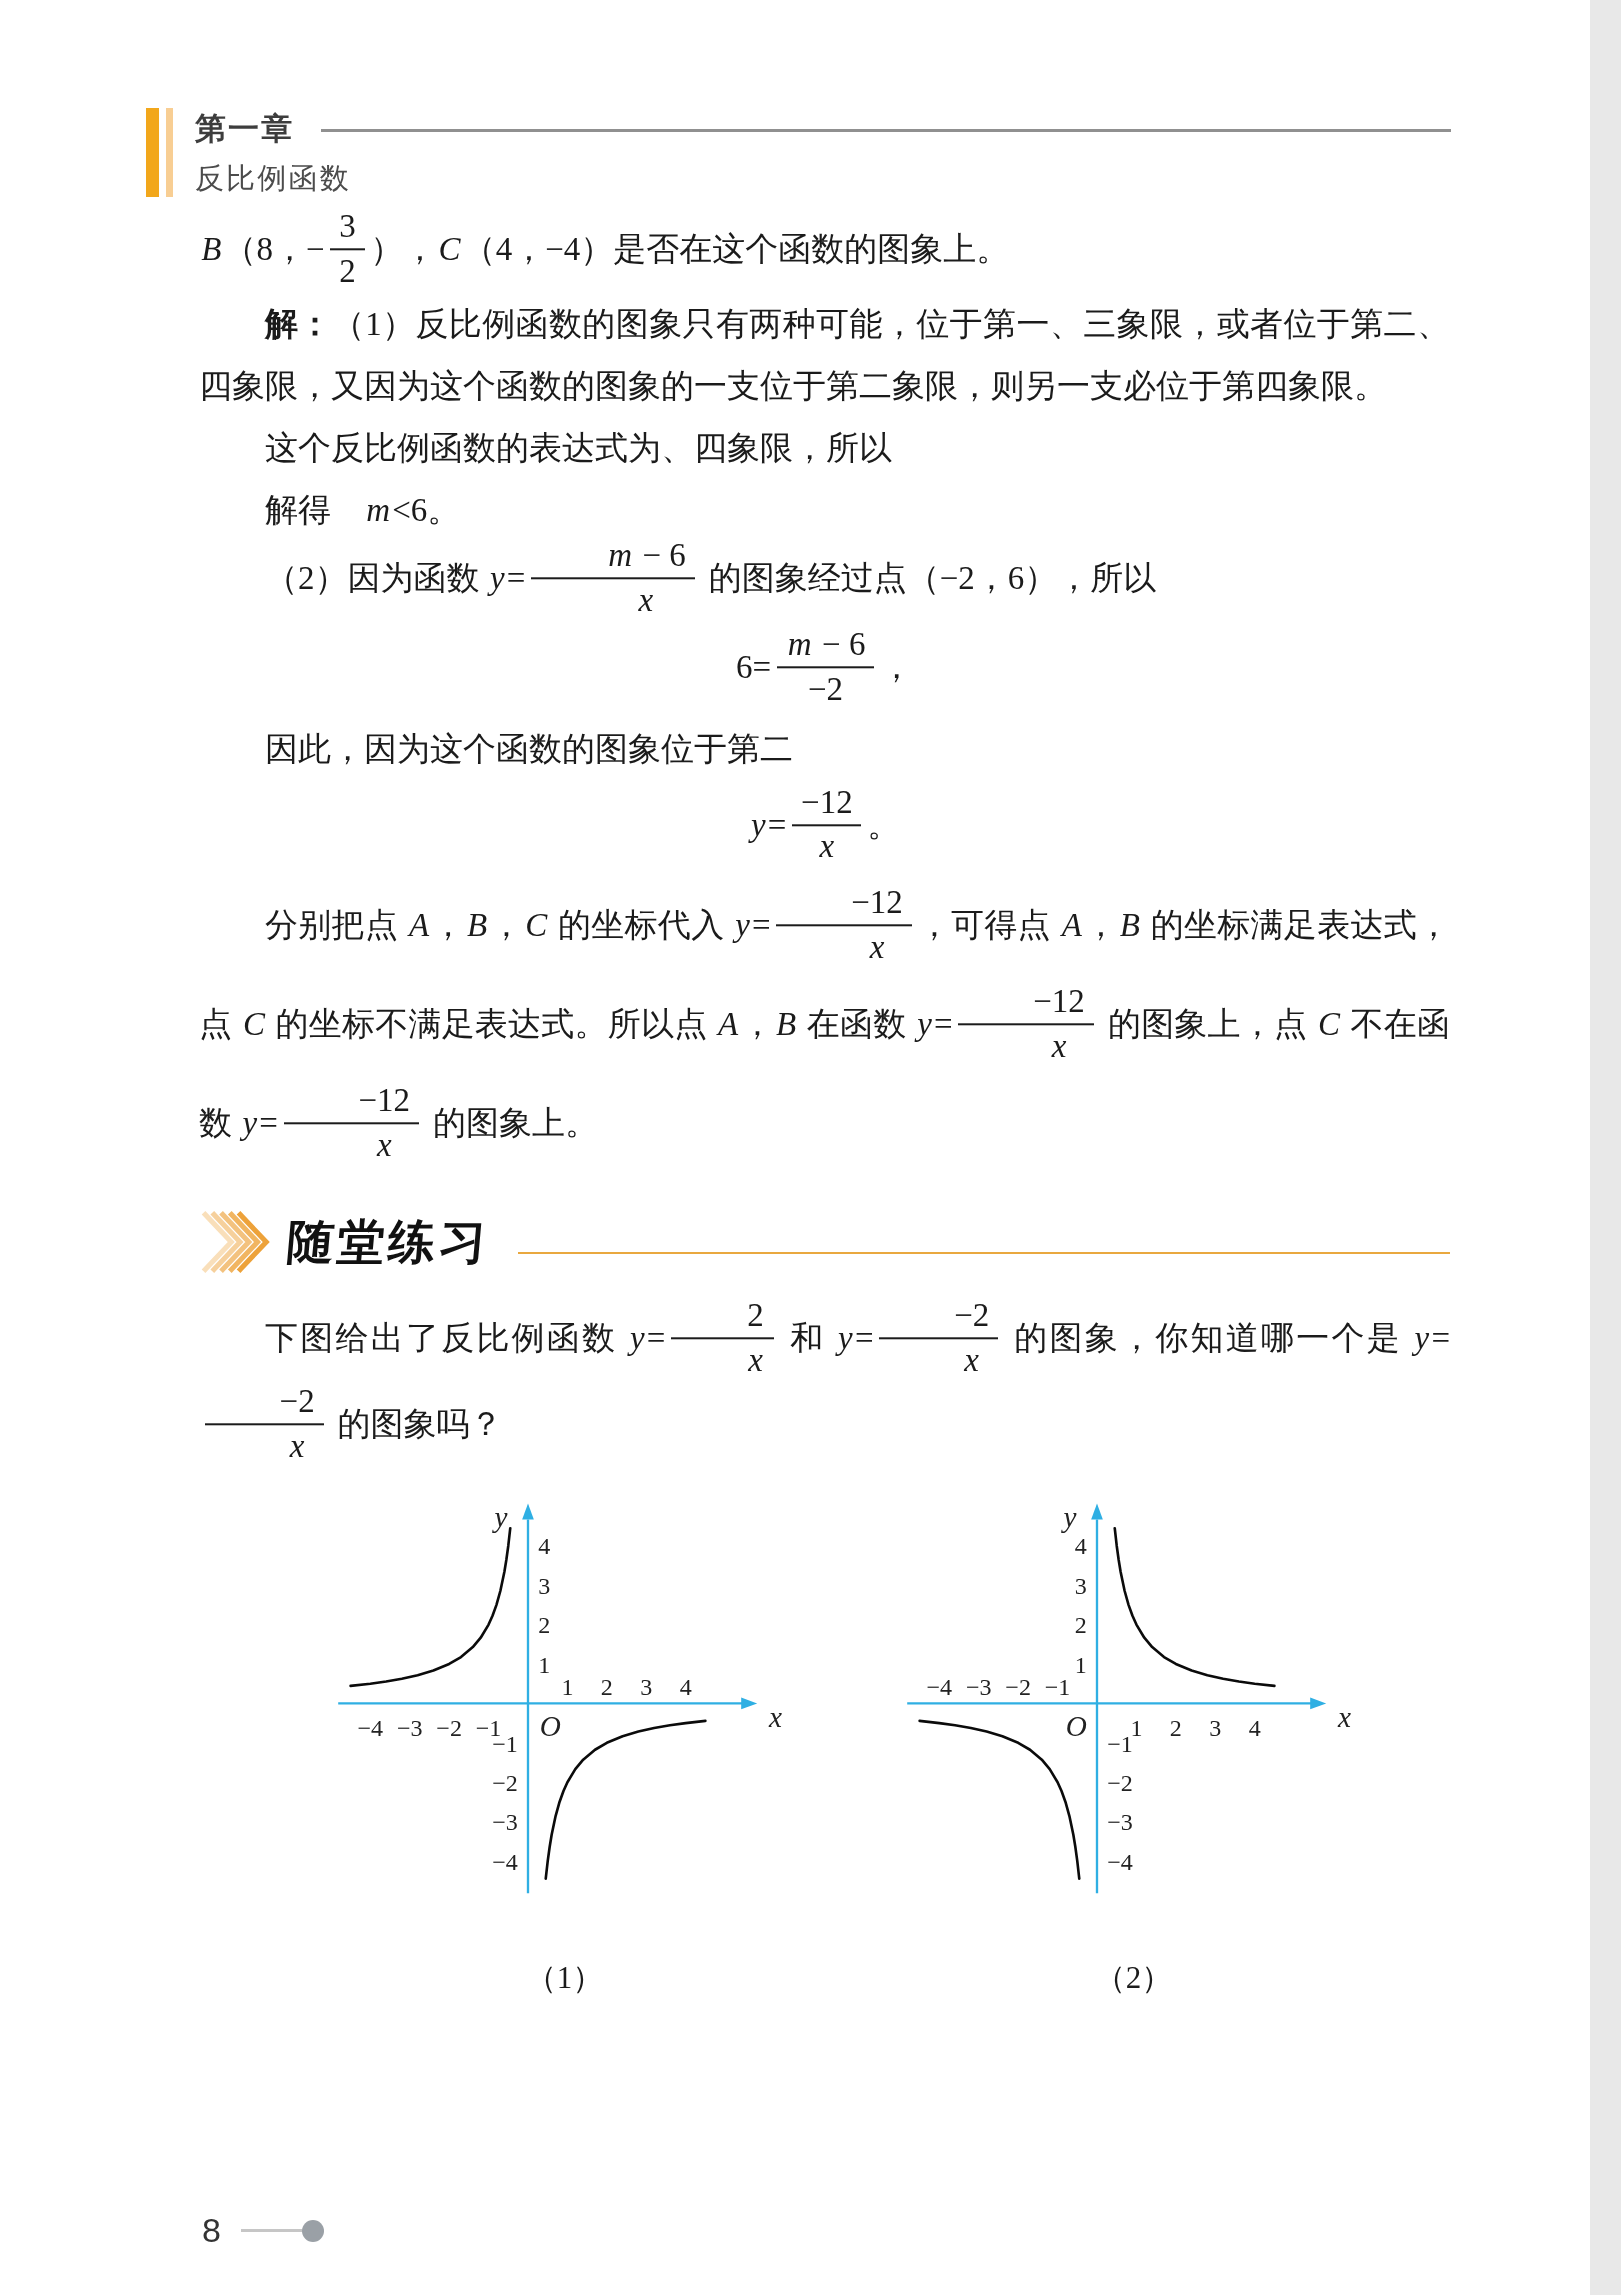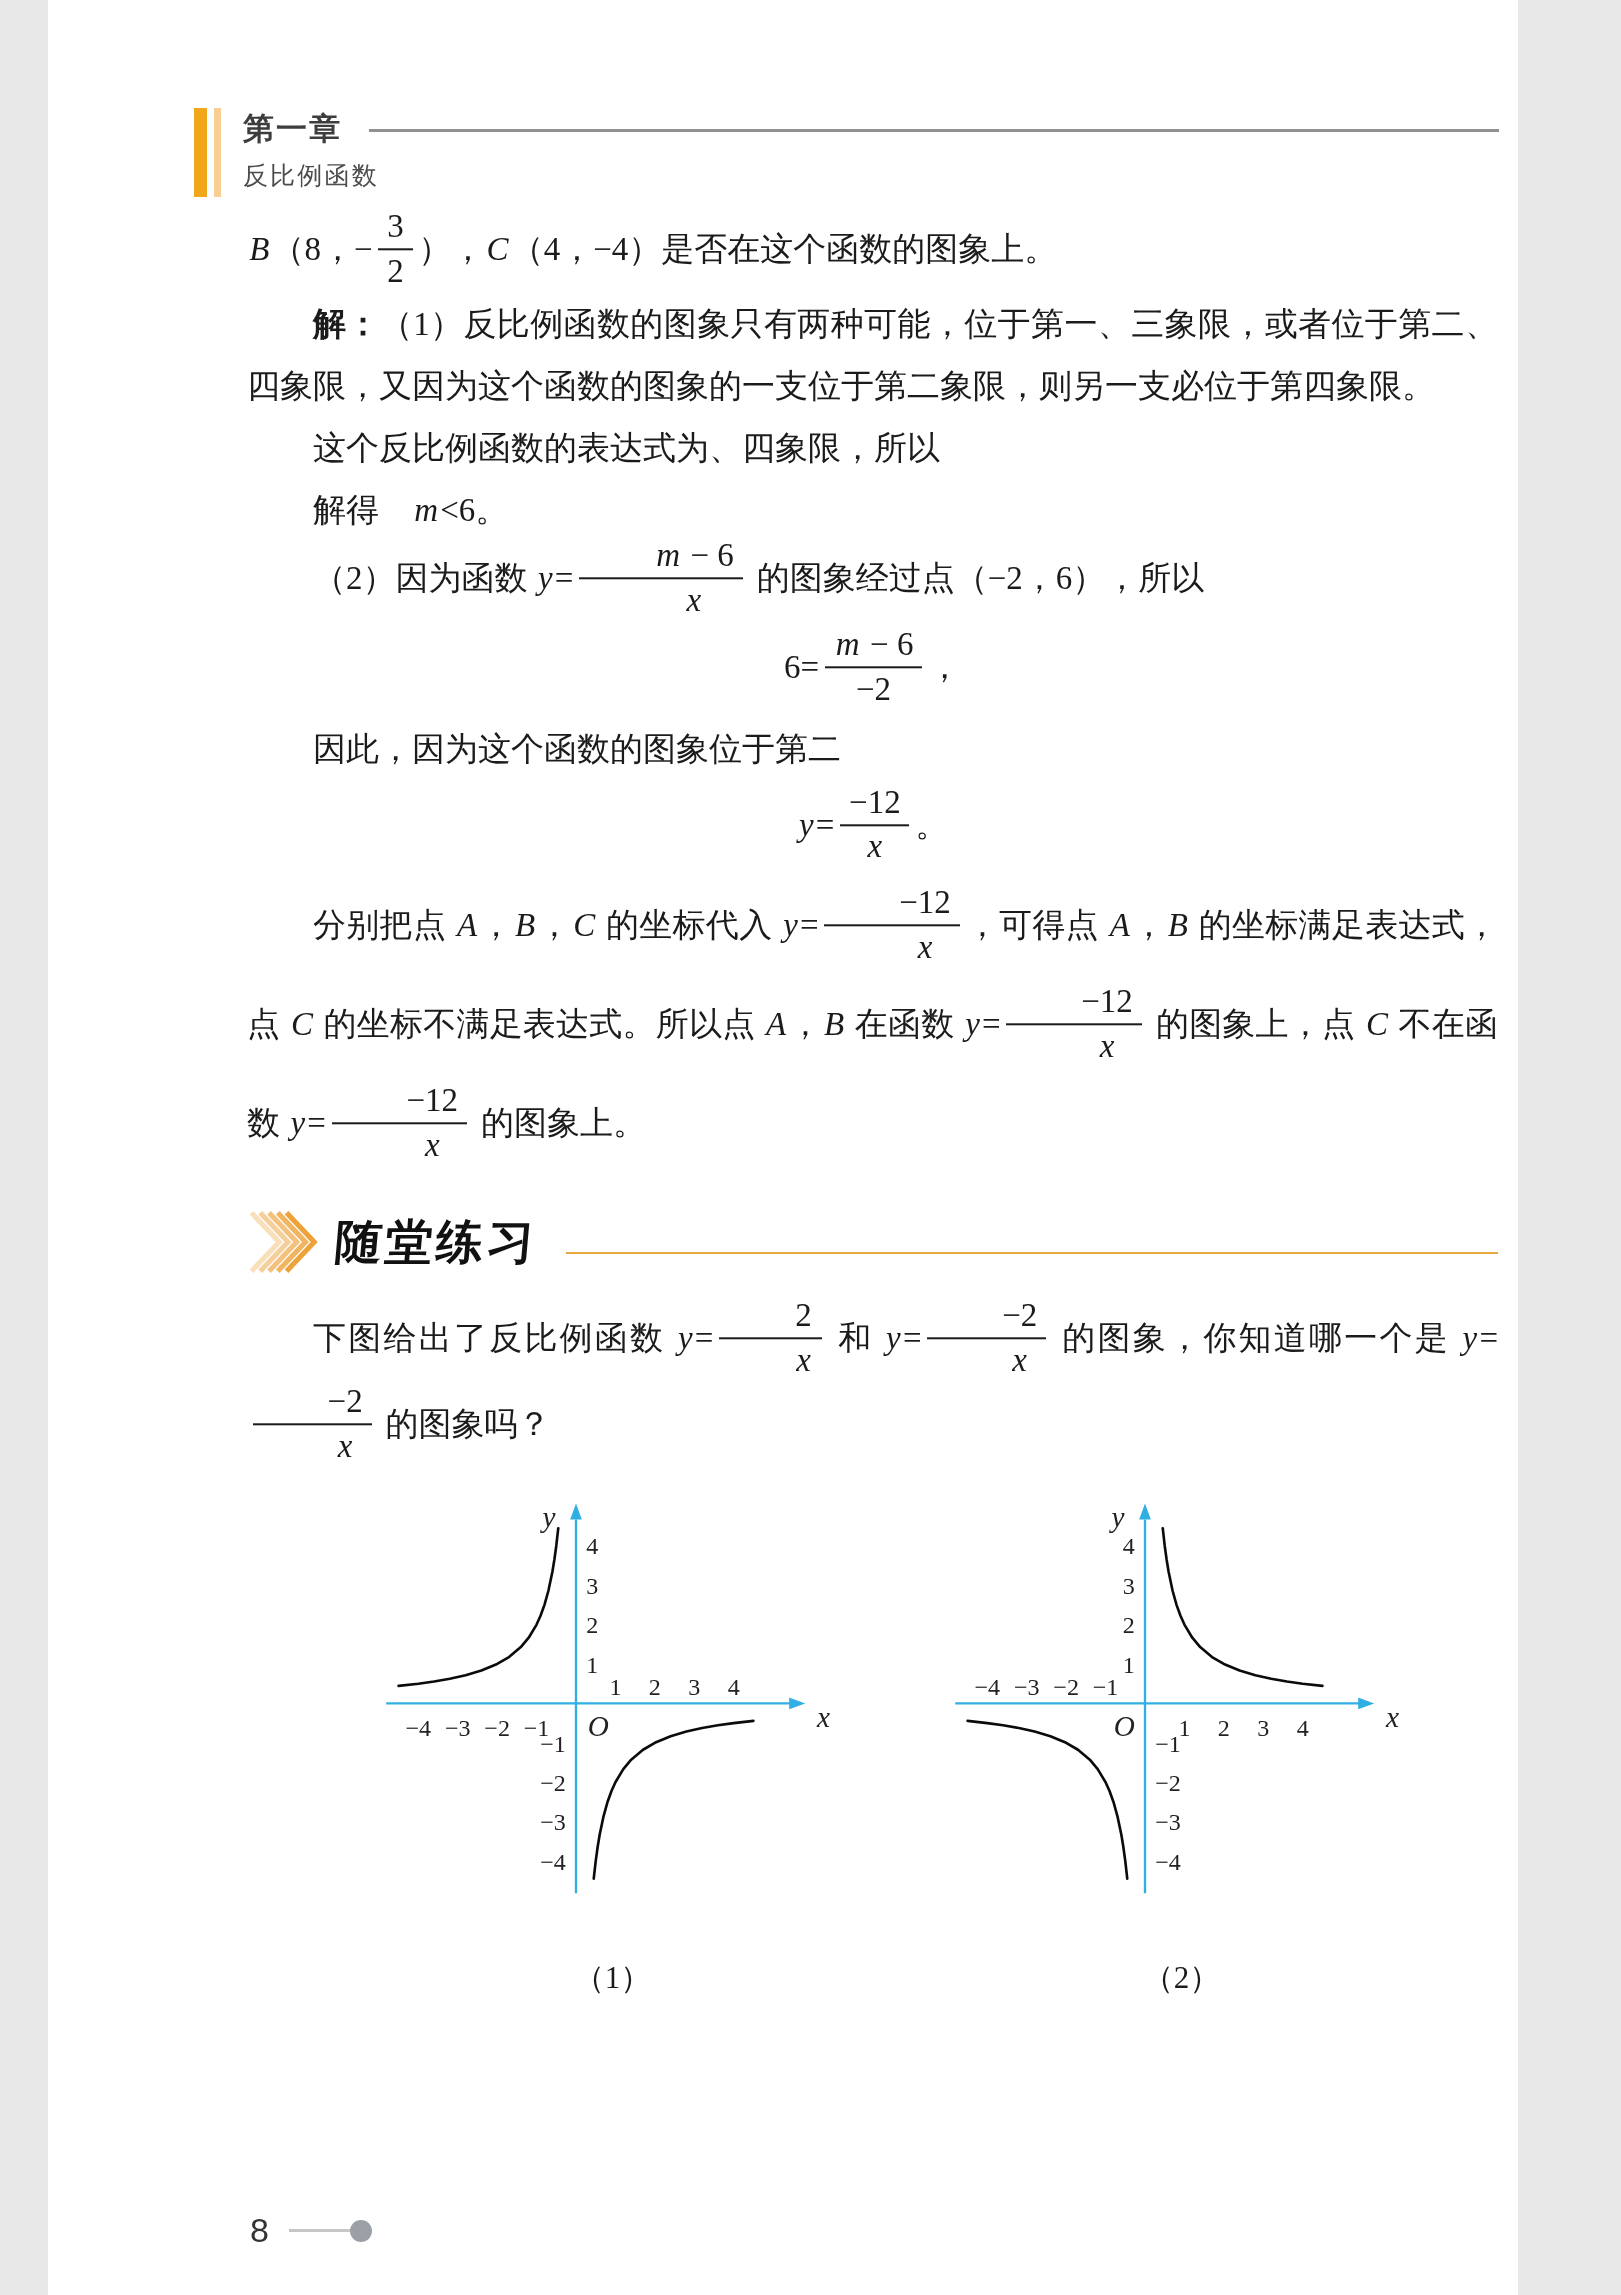--- a/index.html
+++ b/index.html
@@ -1,30 +1,30 @@
 <!DOCTYPE html>
 <html lang="zh" style="font-size:11.7px"><head>
 <meta charset="utf-8">
 <title>反比例函数 — 第一章</title>
 <style>
   html,body{margin:0;padding:0;background:#e8e8e8;}
-  .page{position:relative;width:1470px;height:2295px;background:#ffffff;overflow:hidden;
-        font-family:"Liberation Serif","DejaVu Serif",serif;color:#1b1b1b;margin-left:48px;}
+  .page{position:relative;width:1590px;height:2295px;background:#ffffff;overflow:hidden;
+        font-family:"Liberation Serif","DejaVu Serif",serif;color:#1b1b1b;}
 
   
   .chapter-header{position:absolute;left:146px;top:108px;width:1305px;display:flex;}
   .bars{display:flex;gap:6.6px;margin-right:22px;}
   .bar-a{width:13px;height:89px;background:#F2A71B;}
   .bar-b{width:7.3px;height:89px;background:#F8CE93;}
   .chapter-meta{flex:1;}
   .chapter-row{display:flex;align-items:center;}
   .chapter-num{font-family:"Liberation Sans","DejaVu Sans",sans-serif;font-weight:bold;
                font-size:31px;color:#3d3d3d;letter-spacing:2.2px;}
   .chapter-rule{flex:1;height:2.2px;background:#909090;margin-left:26px;margin-top:2.9px;}
-  .chapter-title{font-family:"Liberation Sans","DejaVu Sans",sans-serif;font-size:25px;
+  .chapter-title{font-family:"Liberation Sans","DejaVu Sans",sans-serif;font-size:29px;
                  color:#4c4c4c;margin-top:8.8px;letter-spacing:2.2px;}
 
   
   .main{position:absolute;left:199px;top:212px;width:1251px;font-size:33px;}
   .para{margin:0;line-height:1.88;text-align:justify;}
   .indent{text-indent:2em;}
   .mvar{font-style:italic;padding:0 2.2px;}
   .bold{font-weight:bold;}
   .equation{text-align:center;line-height:1.7;margin:7.3px 0;}
   .conclusion{line-height:3.0;}

